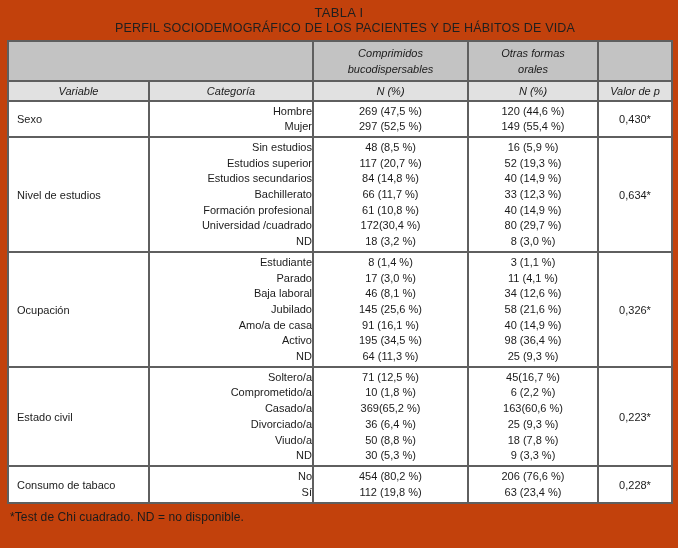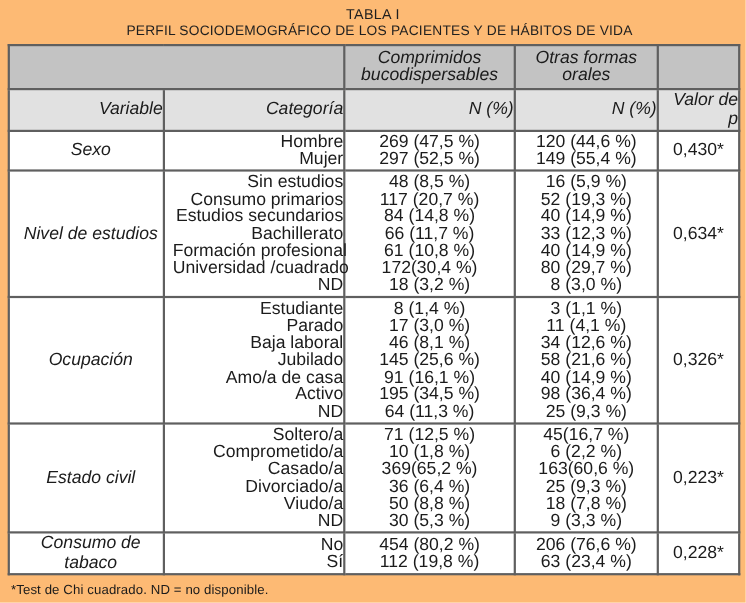--- a/index.html
+++ b/index.html
@@ -3,46 +3,46 @@
 <meta charset="utf-8">
 <style>
   :root{
     --border:#5f5f5f;
     --hdr-dark:#c3c3c3;
     --hdr-light:#e1e1e1;
     --text:#1b1b1b;
   }
   html,body{margin:0;padding:0;background:#ffffff;}
   .page{
-    width:678px;height:548px;background:#fdba74;overflow:hidden;
+    width:678px;height:548px;background:#c2410c;overflow:hidden;
     font-family:"Liberation Sans", sans-serif;color:var(--text);
     position:relative;box-sizing:border-box;
   }
   .titles{text-align:center;padding-top:5px;line-height:15px;}
   .title{font-size:13px;letter-spacing:.3px;color:#1f1f1f;}
   .subtitle{font-size:12.5px;letter-spacing:.2px;color:#1f1f1f;margin-top:1px;margin-left:12px;}
   table.tbl{
     border-collapse:collapse;table-layout:fixed;
     margin:4px 0 0 7px;width:664px;
   }
   .tbl td{
     border:2px solid var(--border);
-    padding:0;font-size:16px;color:var(--text);
+    padding:0;font-size:11px;color:var(--text);
     box-sizing:border-box;
   }
   tr.group-row td{
     background:var(--hdr-dark);font-style:italic;text-align:center;
     height:40px;line-height:16px;white-space:pre-line;vertical-align:middle;
   }
   tr.cols-row td{
-    background:var(--hdr-light);font-style:italic;text-align:right;
+    background:var(--hdr-light);font-style:italic;text-align:center;
     height:20px;vertical-align:middle;
   }
   tbody td{vertical-align:middle;background:#ffffff;}
-  td.variable-cell{padding-left:8px;text-align:center;font-style:italic;}
+  td.variable-cell{padding-left:8px;text-align:left;}
   td.cat-cell{padding:1.5px 0;}
   td.num-cell{padding:1.5px 0;text-align:center;}
   td.p-cell{text-align:center;}
   .line{line-height:15.7px;white-space:nowrap;}
   td.cat-cell .line{padding-left:7px;text-align:right;}
   .footnote{
     font-size:12px;margin:6px 0 0 10px;color:#1b1b1b;letter-spacing:.1px;
   }
 </style>
 </head>
@@ -93,21 +93,21 @@
           <td class="num-cell">
             <div class="line">120 (44,6 %)</div>
             <div class="line">149 (55,4 %)</div>
           </td>
           <td class="p-cell">0,430*</td>
         </tr>
         <tr>
           <td class="variable-cell">Nivel de estudios</td>
           <td class="cat-cell">
             <div class="line">Sin estudios</div>
-            <div class="line">Consumo primarios</div>
+            <div class="line">Estudios superior</div>
             <div class="line">Estudios secundarios</div>
             <div class="line">Bachillerato</div>
             <div class="line">Formación profesional</div>
             <div class="line">Universidad /cuadrado</div>
             <div class="line">ND</div>
           </td>
           <td class="num-cell">
             <div class="line">48 (8,5 %)</div>
             <div class="line">117 (20,7 %)</div>
             <div class="line">84 (14,8 %)</div>

